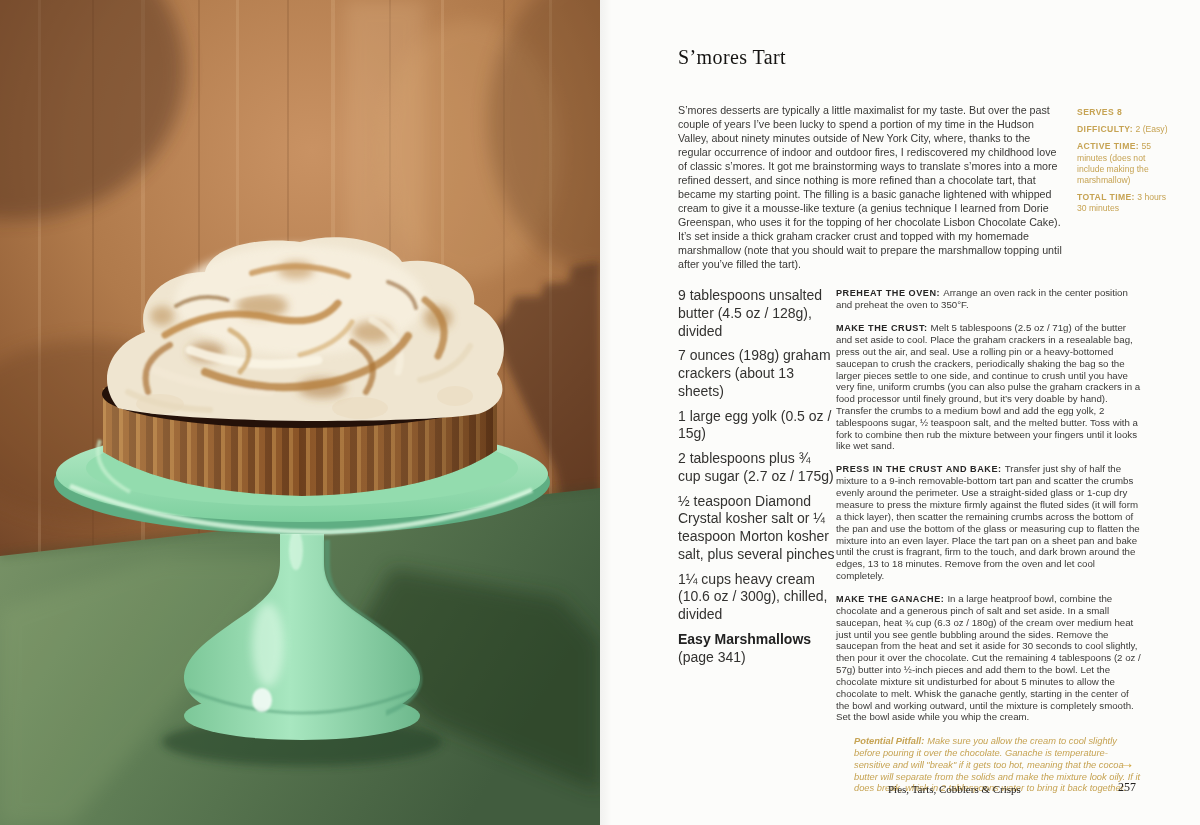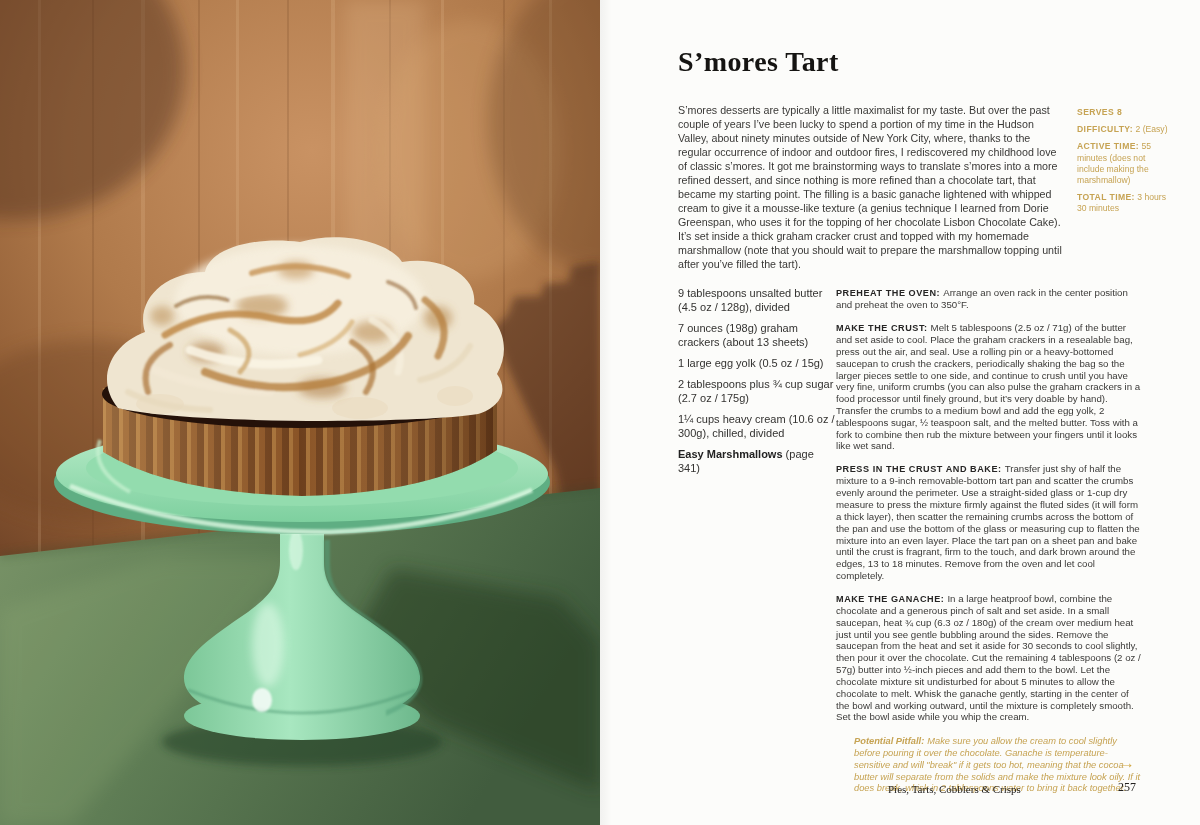--- a/index.html
+++ b/index.html
@@ -6,31 +6,31 @@
   .spread{position:relative;width:1200px;height:825px;overflow:hidden;background:#fcfcfa;
           font-family:"Liberation Sans",sans-serif;}
   
   .photo-page{position:absolute;left:0;top:0;width:600px;height:825px;}
   .photo-page svg{display:block;}
   
   .recipe-page{position:absolute;left:600px;top:0;width:600px;height:825px;background:#fcfcfa;}
   .recipe-page::before{content:"";position:absolute;left:0;top:0;bottom:0;width:12px;
           background:linear-gradient(90deg,rgba(0,0,0,0.045),rgba(0,0,0,0));pointer-events:none;}
   .title{position:absolute;left:78px;top:46px;margin:0;font-family:"Liberation Serif",serif;
-         font-size:28px;font-weight:700;letter-spacing:0.4px;color:#151412;}
+         font-size:20px;font-weight:400;letter-spacing:0.4px;color:#151412;}
   .intro{position:absolute;left:78px;top:103px;width:384px;margin:0;
          font-size:10.7px;line-height:1.31;color:#3a3937;}
   
   .meta{position:absolute;left:477px;top:107px;width:96px;}
   .m-block{margin:0 0 6px 0;font-size:8.6px;line-height:1.3;color:#c6a353;}
   .m-label{font-weight:700;letter-spacing:0.4px;}
   .m-value{font-weight:400;}
   
   .ingredients{position:absolute;left:78px;top:287px;width:158px;margin:0;padding:0;list-style:none;}
-  .ingredients li{margin:0 0 7px 0;font-size:11px;line-height:1.27;color:#333230;}
+  .ingredients li{margin:0 0 7px 0;font-size:14px;line-height:1.27;color:#333230;}
   .ing-b{font-weight:700;color:#222;}
   
   .steps{position:absolute;left:236px;top:287px;width:306px;}
   .step{margin:0 0 11px 0;font-size:9.7px;line-height:1.22;color:#3b3a38;}
   .step-label{font-weight:700;font-size:9.1px;letter-spacing:0.55px;color:#262524;margin-right:3px;margin-top:20px;}
   .pitfall{margin:13px 0 0 18px;font-size:9.3px;line-height:1.27;font-style:italic;color:#c6a353;}
   .pit-label{font-weight:700;margin-right:3px;}
   
   .arrow{position:absolute;left:512px;top:754px;width:30px;text-align:center;
          font-size:15px;color:#d2a845;}
@@ -209,20 +209,21 @@
       <p class="m-block"><span class="m-label">DIFFICULTY:</span> <span class="m-value">2 (Easy)</span></p>
       <p class="m-block"><span class="m-label">ACTIVE TIME:</span> <span class="m-value">55 minutes (does not include making the marshmallow)</span></p>
       <p class="m-block"><span class="m-label">TOTAL TIME:</span> <span class="m-value">3 hours 30 minutes</span></p>
     </aside>
 
     <ul class="ingredients">
       <li><b class="ing-b"></b><span>9 tablespoons unsalted butter (4.5 oz / 128g), divided</span></li>
       <li><b class="ing-b"></b><span>7 ounces (198g) graham crackers (about 13 sheets)</span></li>
       <li><b class="ing-b"></b><span>1 large egg yolk (0.5 oz / 15g)</span></li>
       <li><b class="ing-b"></b><span>2 tablespoons plus ¾ cup sugar (2.7 oz / 175g)</span></li>
+      <li><b class="ing-b"></b><span>½ teaspoon Diamond Crystal kosher salt or ¼ teaspoon Morton kosher salt, plus several pinches</span></li>
       <li><b class="ing-b"></b><span>1¼ cups heavy cream (10.6 oz / 300g), chilled, divided</span></li>
       <li><b class="ing-b">Easy Marshmallows</b><span> (page 341)</span></li>
     </ul>
 
     <div class="steps">
       <p class="step"><span class="step-label">PREHEAT THE OVEN:</span><span>Arrange an oven rack in the center position and preheat the oven to 350°F.</span></p>
       <p class="step"><span class="step-label">MAKE THE CRUST:</span><span>Melt 5 tablespoons (2.5 oz / 71g) of the butter and set aside to cool. Place the graham crackers in a resealable bag, press out the air, and seal. Use a rolling pin or a heavy-bottomed saucepan to crush the crackers, periodically shaking the bag so the larger pieces settle to one side, and continue to crush until you have very fine, uniform crumbs (you can also pulse the graham crackers in a food processor until finely ground, but it’s very doable by hand). Transfer the crumbs to a medium bowl and add the egg yolk, 2 tablespoons sugar, ½ teaspoon salt, and the melted butter. Toss with a fork to combine then rub the mixture between your fingers until it looks like wet sand.</span></p>
       <p class="step"><span class="step-label">PRESS IN THE CRUST AND BAKE:</span><span>Transfer just shy of half the mixture to a 9-inch removable-bottom tart pan and scatter the crumbs evenly around the perimeter. Use a straight-sided glass or 1-cup dry measure to press the mixture firmly against the fluted sides (it will form a thick layer), then scatter the remaining crumbs across the bottom of the pan and use the bottom of the glass or measuring cup to flatten the mixture into an even layer. Place the tart pan on a sheet pan and bake until the crust is fragrant, firm to the touch, and dark brown around the edges, 13 to 18 minutes. Remove from the oven and let cool completely.</span></p>
       <p class="step"><span class="step-label">MAKE THE GANACHE:</span><span>In a large heatproof bowl, combine the chocolate and a generous pinch of salt and set aside. In a small saucepan, heat ¾ cup (6.3 oz / 180g) of the cream over medium heat just until you see gentle bubbling around the sides. Remove the saucepan from the heat and set it aside for 30 seconds to cool slightly, then pour it over the chocolate. Cut the remaining 4 tablespoons (2 oz / 57g) butter into ½-inch pieces and add them to the bowl. Let the chocolate mixture sit undisturbed for about 5 minutes to allow the chocolate to melt. Whisk the ganache gently, starting in the center of the bowl and working outward, until the mixture is completely smooth. Set the bowl aside while you whip the cream.</span></p>
       <p class="pitfall"><span class="pit-label">Potential Pitfall:</span><span>Make sure you allow the cream to cool slightly before pouring it over the chocolate. Ganache is temperature-sensitive and will "break" if it gets too hot, meaning that the cocoa butter will separate from the solids and make the mixture look oily. If it does break, whisk in 2 tablespoons water to bring it back together.</span></p>

